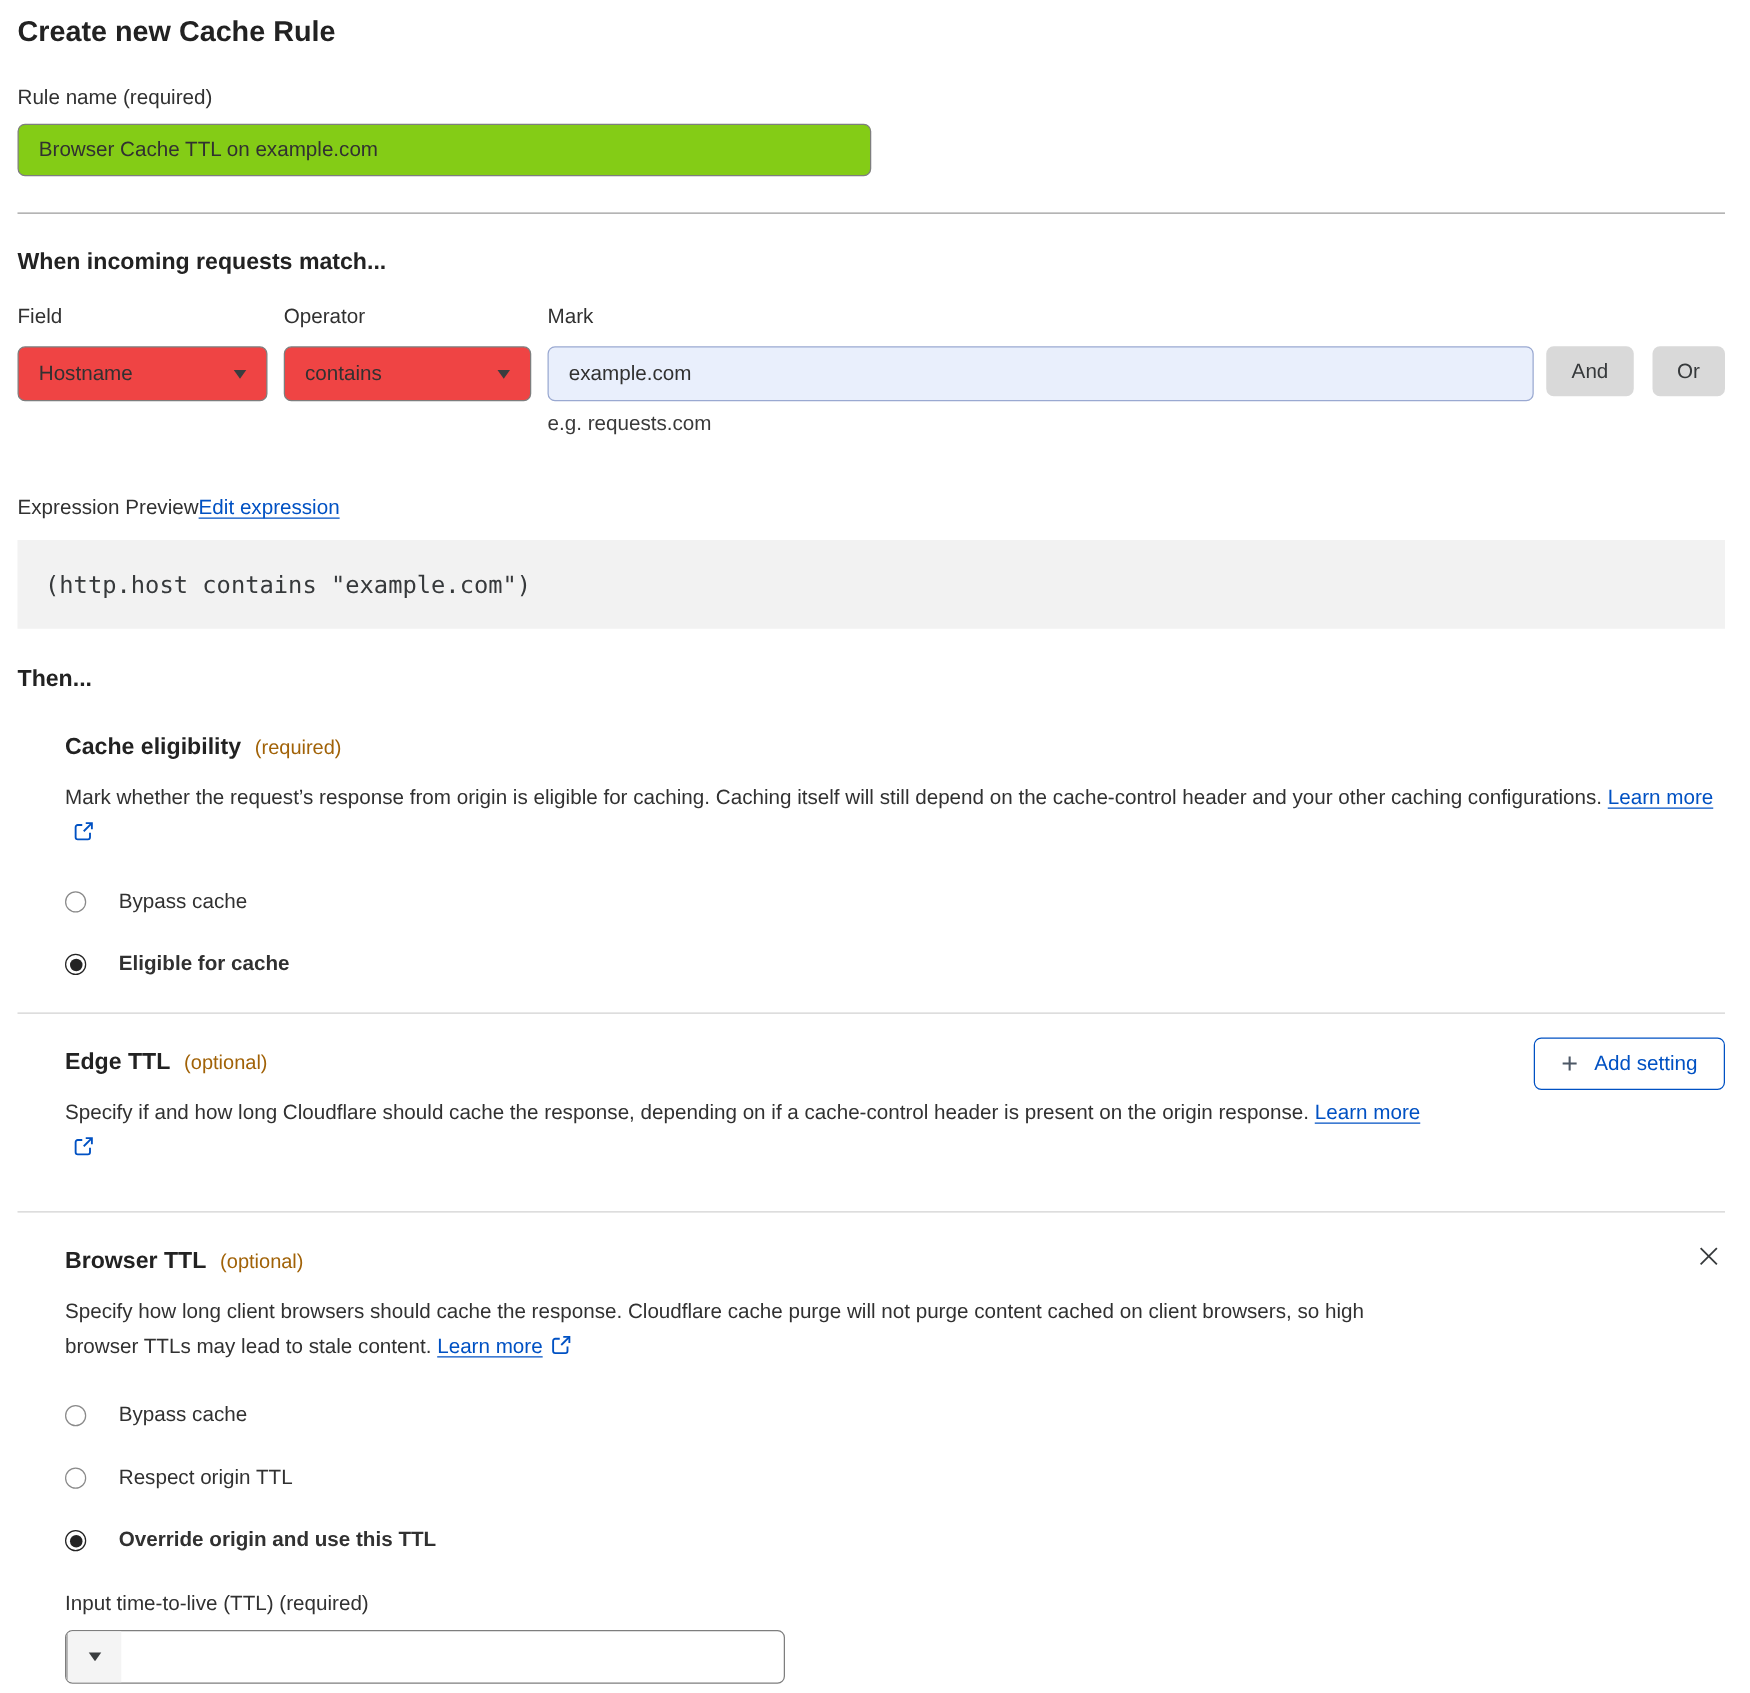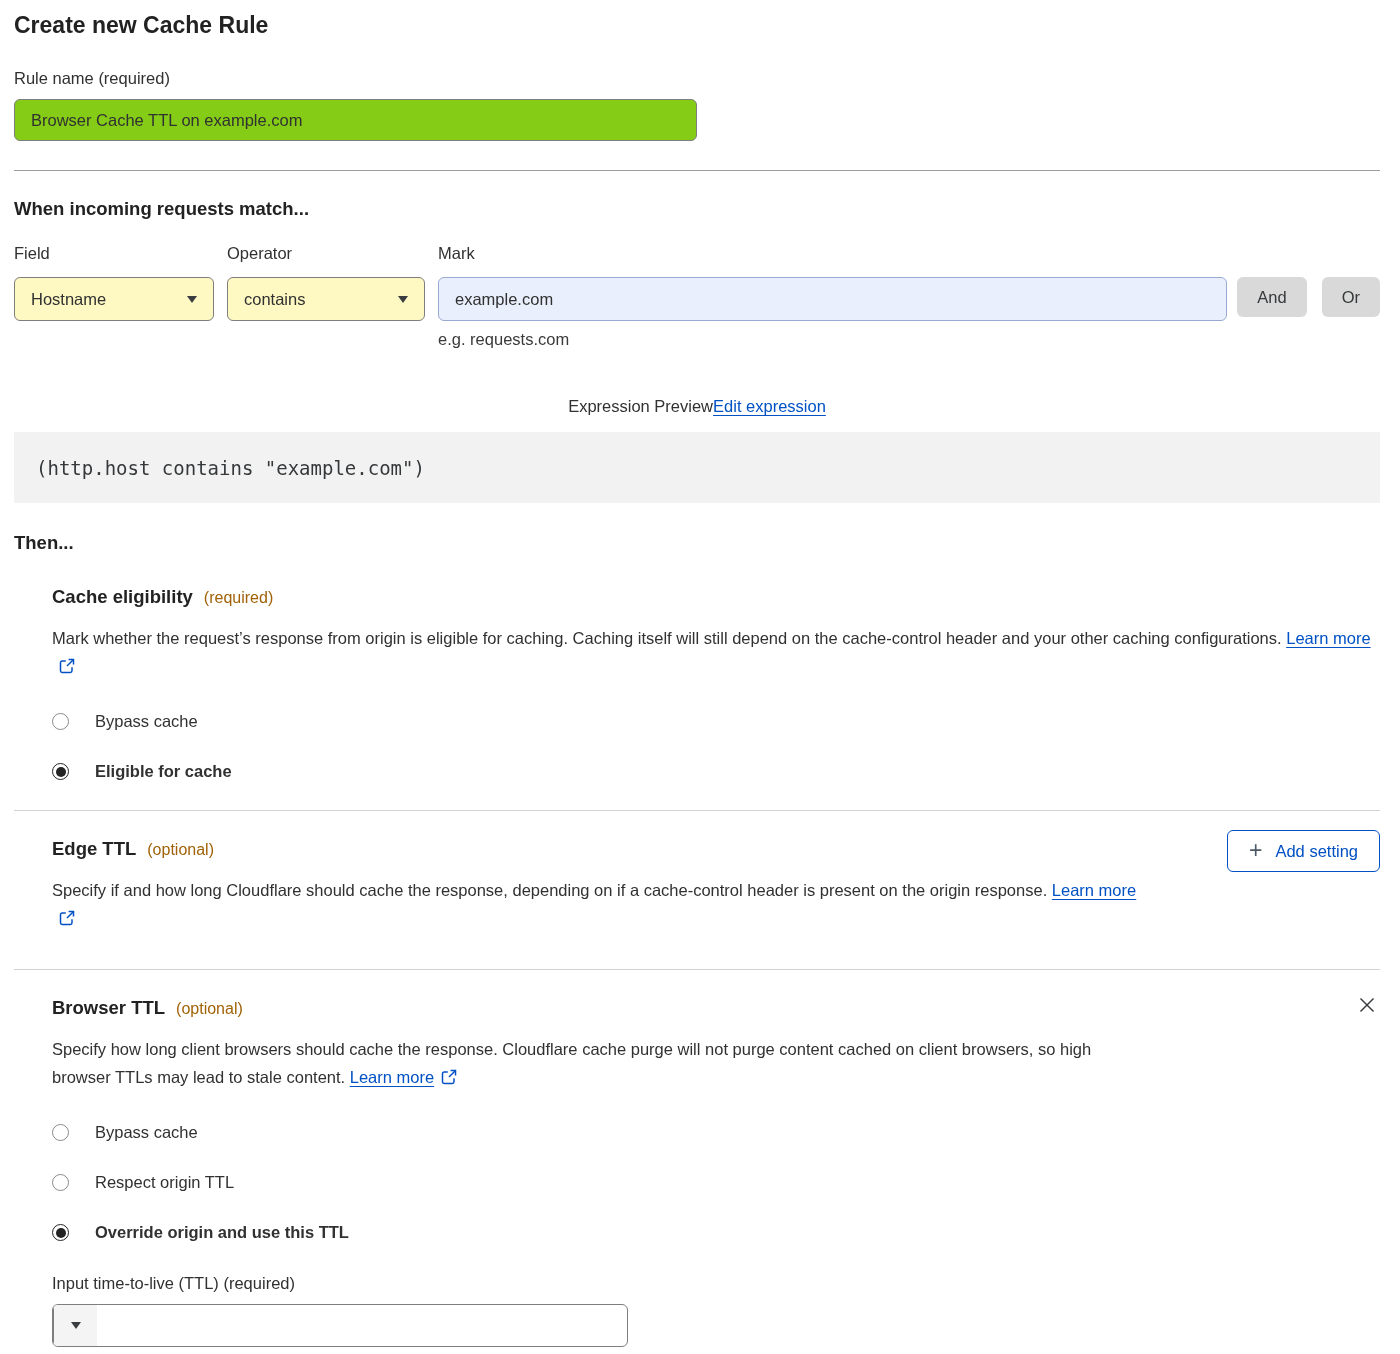--- a/index.html
+++ b/index.html
@@ -22,35 +22,35 @@
   .helper { font-size:16.5px; margin-top:9px; color:#3a3a3a; }
 
   hr.divider { border:none; border-top:1px solid #9c9c9c; margin:29px 0 27px; }
   hr.divider.light { border-top-color:#d2d2d2; }
 
   .section-heading { font-size:18.5px; font-weight:700; margin:0 0 24px; color:#222; }
 
   .match-grid { display:grid; grid-template-columns:200px 198px 1fr auto; column-gap:13px; align-items:start; }
   .match-label { font-size:16.5px; margin-bottom:14px; }
   .control {
-    height:44px; border:1px solid #7e7e7e; border-radius:6px; background:#fef9c3;
+    height:44px; border:1px solid #7e7e7e; border-radius:6px; background:#ef4444;
     display:flex; align-items:center; padding:0 16px; font-size:16.5px; color:#313131; cursor:pointer;
   }
   .select-control { justify-content:space-between; }
   .caret { width:0; height:0; border-left:5.5px solid transparent; border-right:5.5px solid transparent; border-top:7.5px solid #3a3d3f; margin-left:12px; flex-shrink:0; }
   .value-input {
     width:100%; background:#e9effc; border-color:#9aa9d1; cursor:text;
   }
   .logic-buttons { display:flex; gap:15px; margin-left:-3px; }
   .logic-btn {
     height:40px; padding:0 20px; background:#d9d9d9; border:none; border-radius:6px;
     font-size:16.5px; font-family:inherit; color:#36393b; cursor:pointer;
   }
 
-  .expr-header { display:flex; justify-content:center; align-items:baseline; margin-top:48px; }
+  .expr-header { display:flex; justify-content:flex-start; align-items:baseline; margin-top:48px; }
   .expr-label { font-size:16.5px; }
   a.link { color:#0051c3; text-decoration:underline; text-underline-offset:3px; font-size:16.5px; cursor:pointer; }
   .code-block {
     margin-top:16px; background:#f2f2f2; height:71px; display:flex; align-items:center;
     padding:0 22px; font-family:"DejaVu Sans Mono", monospace; font-size:19px; color:#36393b;
   }
 
   .then-heading { font-size:18.5px; font-weight:700; margin:29px 0 0; color:#222; }
 
   .group-section { position:relative;margin-left:38px; }

